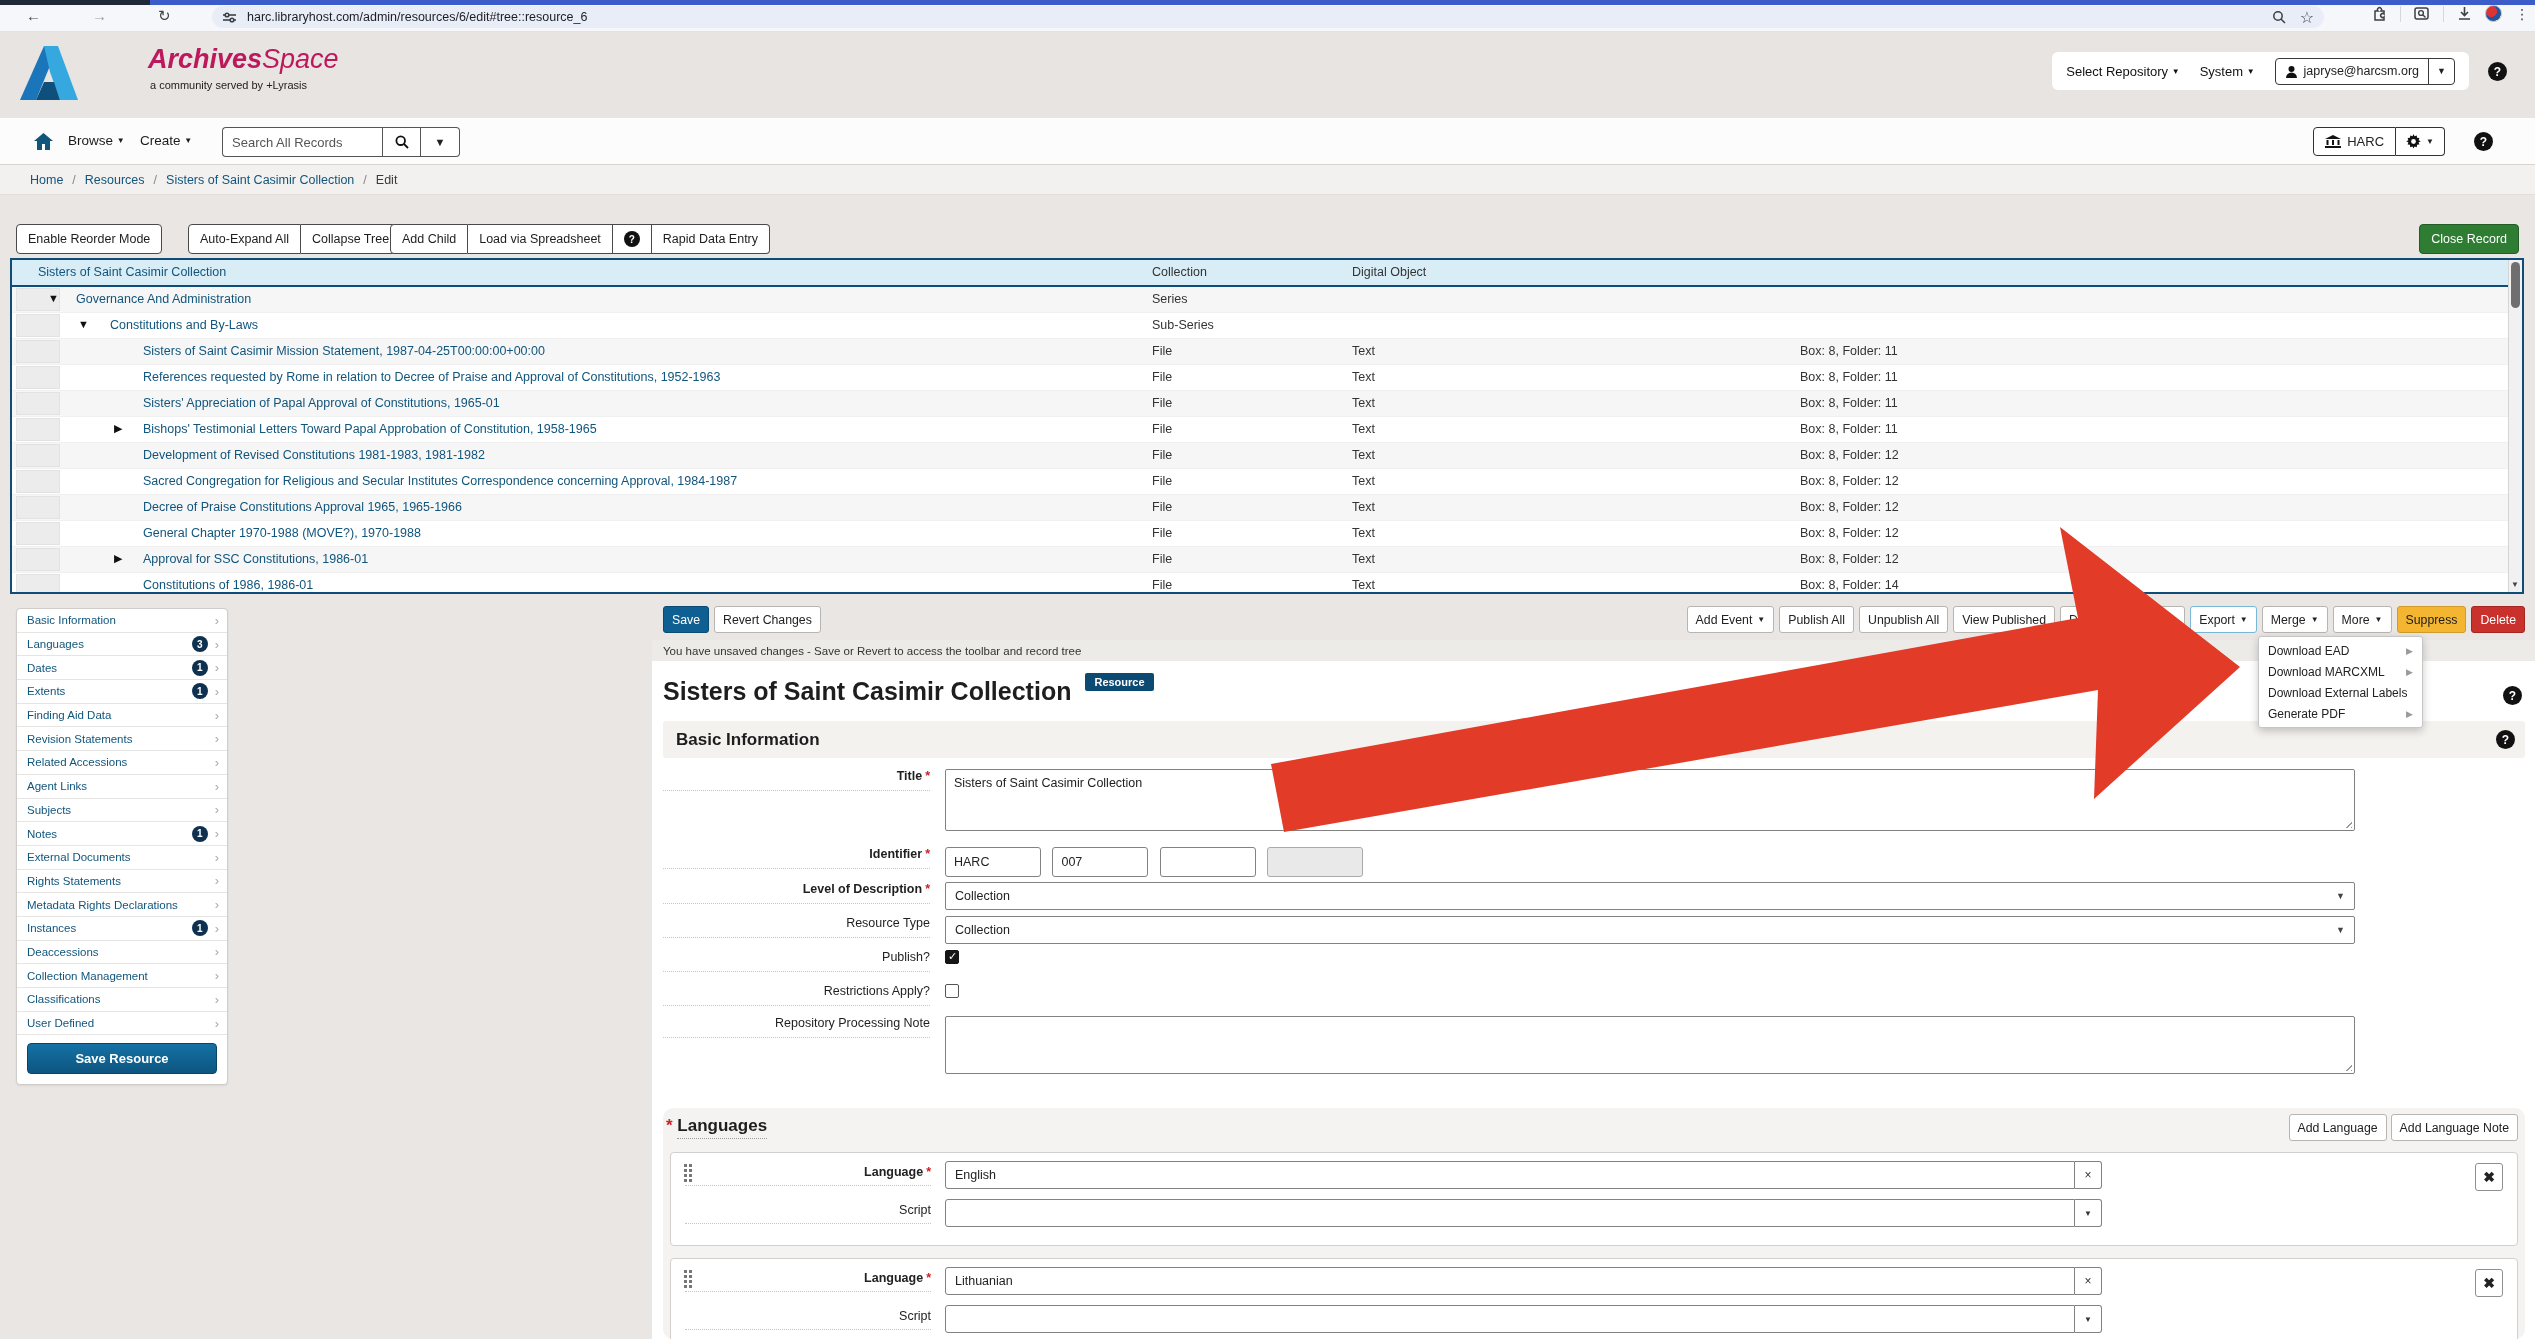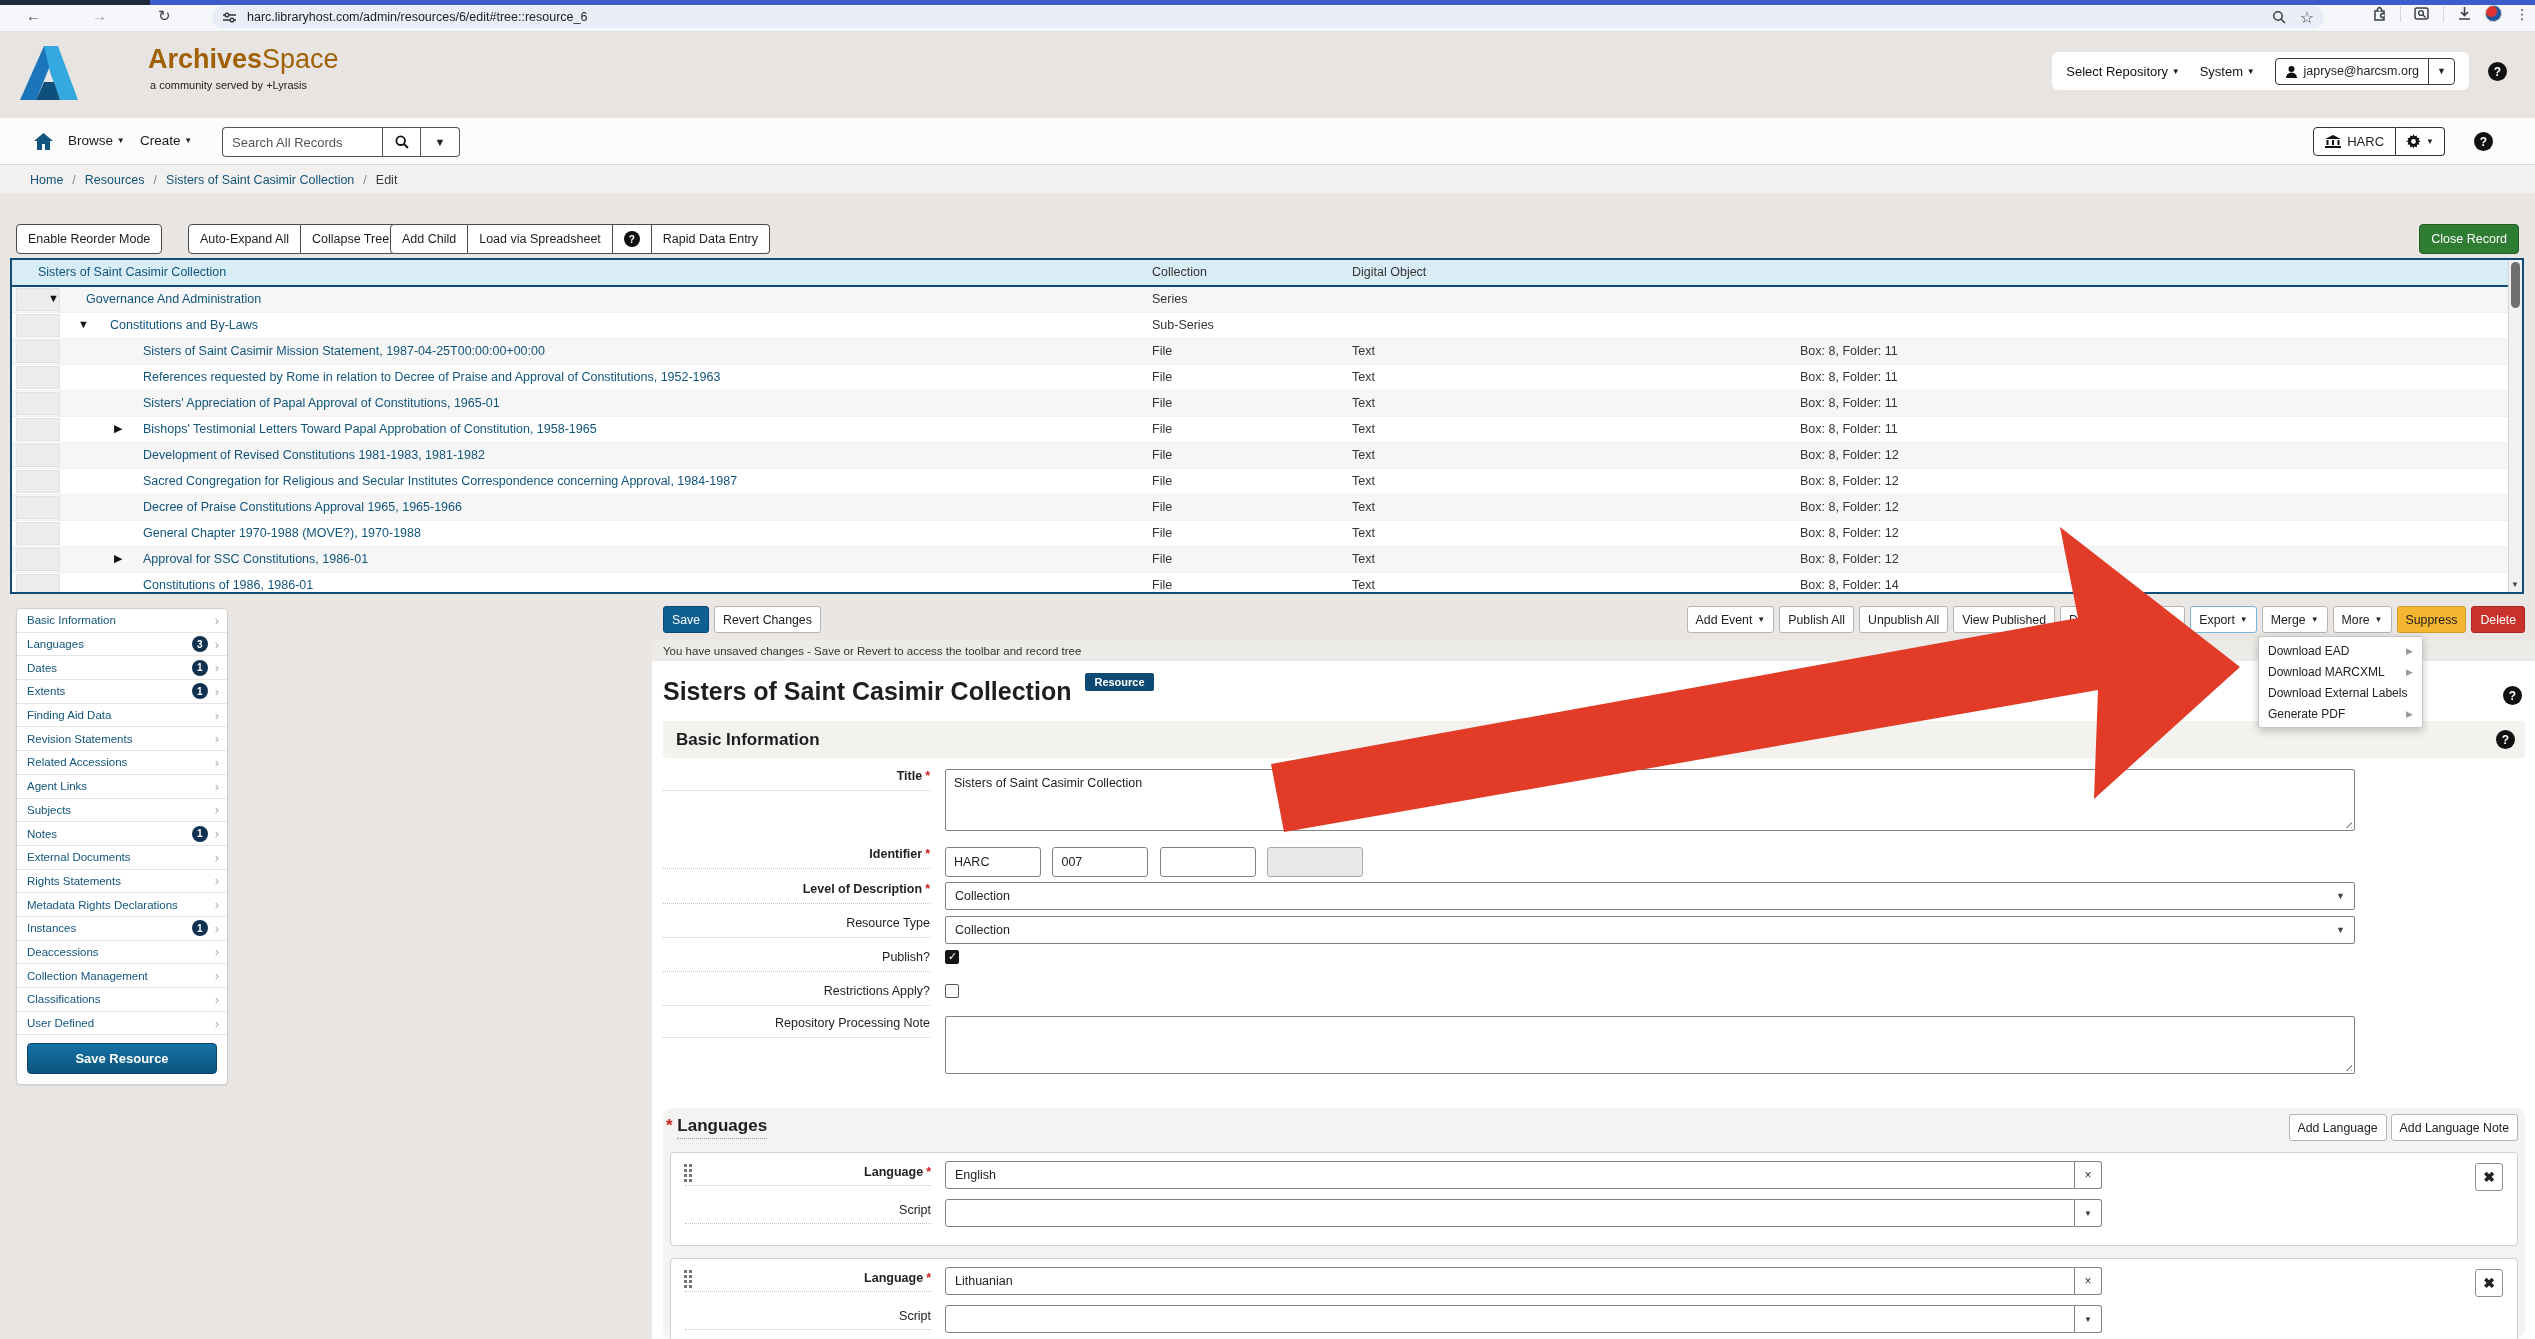--- a/index.html
+++ b/index.html
@@ -13,21 +13,21 @@
   .nav-ic { position:absolute; top:7px; font-size:15px; color:#414549; }
   .urlbar { position:absolute; left:212px; top:6px; width:2112px; height:22px; background:#e9edf8; border-radius:12px; display:flex; align-items:center; padding:0 10px; }
   .url-text { font-size:12.5px; color:#1c1e21; margin-left:10px; flex:1; }
   .pill-ic { color:#3c4043; font-size:13px; margin-left:14px; }
   .chrome-right { position:absolute; right:6px; top:5px; display:flex; align-items:center; gap:13px; }
   .vsep { width:1px; height:16px; background:#d4d7dd; }
   .avatar { width:17px; height:17px; border-radius:50%; background:radial-gradient(circle at 35% 35%, #d33 0 40%, #23549c 42% 75%, #eee 77%); border:1px solid #bbb; }
 
   
   .as-header { position:absolute; left:0; top:32px; width:2535px; height:86px; background:#e7e4e1; }
-  .brand { position:absolute; left:148px; top:12px; font-size:27px; color:#a16207; }
+  .brand { position:absolute; left:148px; top:12px; font-size:27px; color:#be185d;font-style:italic; }
   .brand b { font-weight:bold; }
   .tagline { position:absolute; left:150px; top:47px; font-size:11px; color:#222; }
   .hdr-box { position:absolute; right:66px; top:20px; height:38px; background:#fff; border-radius:6px; display:flex; align-items:center; padding:0 14px; gap:20px; }
   .hdr-link { font-size:13px; color:#111; cursor:pointer; }
   .caret { font-size:8px; vertical-align:2px; color:inherit; }
   .user-btn { display:flex; align-items:center; border:1px solid #3a3a3a; border-radius:4px; height:27px; overflow:hidden; }
   .user-main { display:flex; align-items:center; gap:6px; padding:0 9px; font-size:12.5px; }
   .user-caret { border-left:1px solid #3a3a3a; padding:0 8px; font-size:9px; height:100%; display:flex; align-items:center; }
   .qmark { width:19px; height:19px; border-radius:50%; background:#111; color:#fff; font-size:12px; font-weight:bold; display:flex; align-items:center; justify-content:center; }
   .hdr-q { position:absolute; right:28px; top:30px; }
@@ -64,21 +64,21 @@
   .tree { position:absolute; left:10px; top:258px; width:2514px; height:336px; background:#fff; border:2px solid #0f4d78; overflow:hidden; }
   .troot { position:relative; height:27px; background:#d9edf7; border-bottom:2px solid #0f4d78; }
   .trow { position:relative; height:26px; border-bottom:1px solid #f0f0f0; }
   .trow:nth-child(even) { background:#f6f6f6; }
   .tt { position:absolute; top:5px; font-size:12.5px; color:#11557c; text-decoration:none; white-space:nowrap; cursor:pointer; }
   .tcol { position:absolute; top:5px; font-size:12.5px; color:#333; white-space:nowrap; }
   .lvl { left:1140px; } .ins { left:1340px; } .boxf { left:1788px; }
   .gut { position:absolute; left:4px; top:1px; width:44px; height:23px; background:#ececec; border:1px solid #e2e2e2; }
   .arr { position:absolute; top:5px; font-size:11px; color:#111; cursor:pointer; }
   .arr:empty { display:none; }
-  .i0 .arr{left:36px;} .i0 .tt{left:74px;}
+  .i0 .arr{left:36px;} .i0 .tt{left:64px;}
   .i1 .arr{left:66px;} .i1 .tt{left:98px;}
   .i2 .arr{left:102px;} .i2 .tt{left:131px;}
   .tscroll { position:absolute; right:0; top:0; bottom:0; width:14px; background:#f1f1f1; border-left:1px solid #d5d5d5; }
   .tthumb { position:absolute; left:2px; top:2px; width:9px; height:46px; background:#6f6f6f; border-radius:5px; }
   .tsarrow { position:absolute; left:2px; bottom:3px; font-size:8px; color:#444; }
 
   
   .sidebar { position:absolute; left:16px; top:608px; width:212px; background:#fff; border:1px solid #cfccca; border-radius:4px; box-shadow:0 1px 2px rgba(0,0,0,.08); }
   .sb-item { height:23.7px; display:flex; align-items:center; padding:0 8px 0 10px; border-bottom:1px solid #e7e5e3; cursor:pointer; }
   .sb-label { flex:1; font-size:11.5px; color:#11557c; white-space:nowrap; }

